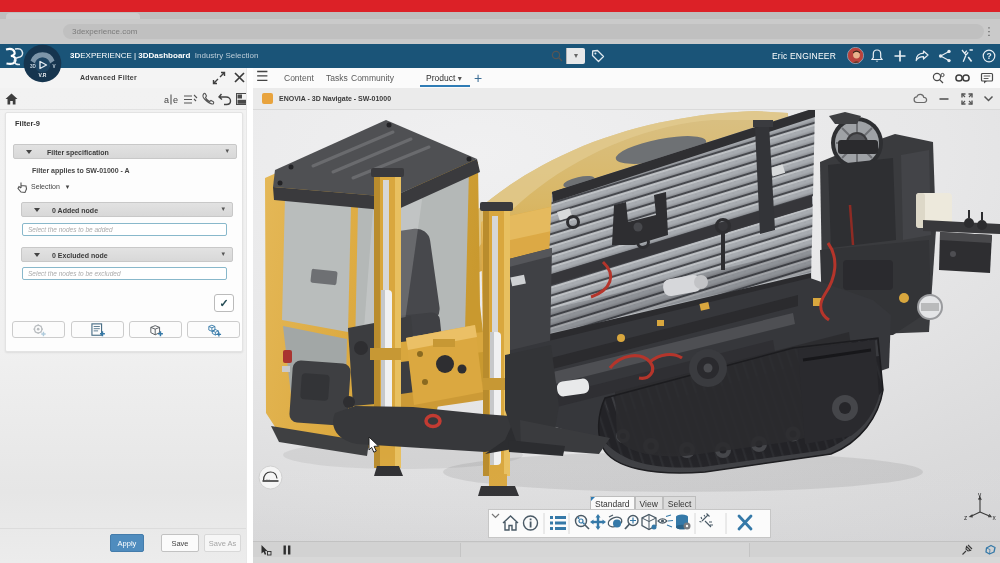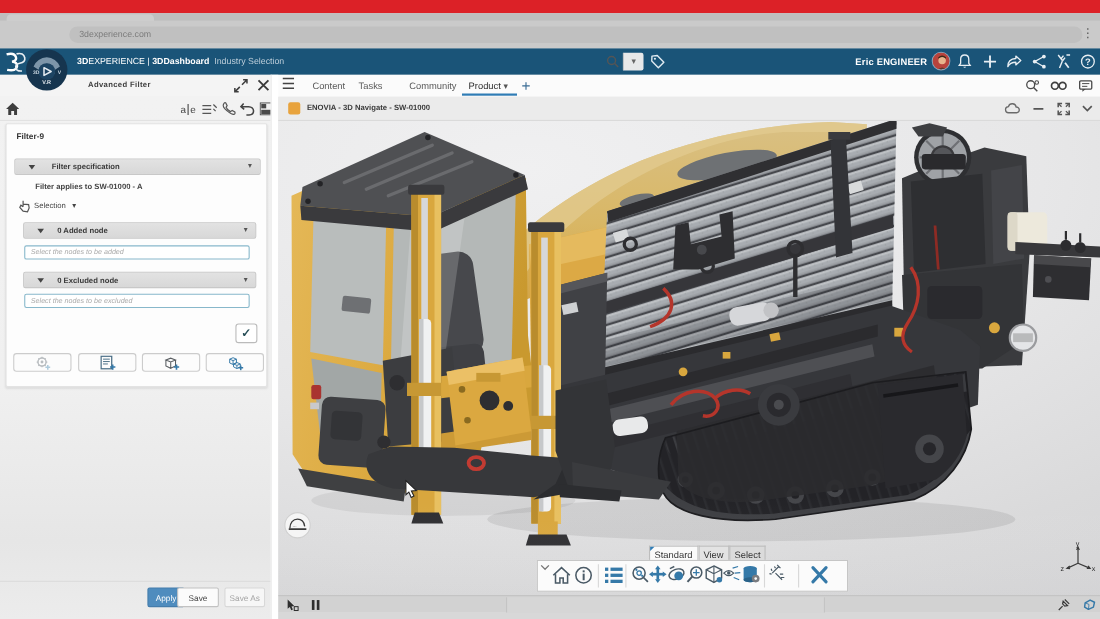--- a/index.html
+++ b/index.html
@@ -15,21 +15,21 @@
 #urlpill { left:63px; top:5px; width:921px; height:15px; background:#C0C0C0; border-radius:8px; color:#7B7B7B; font-size:8px; line-height:15px; padding-left:9px; }
 .bicon { position:absolute; top:0; width:16px; height:25px; color:#3C3C3C; font-size:13px; line-height:25px; text-align:center; }
 
 
 #bluebar { left:0; top:44px; width:1000px; height:24px; background:#1A5478; }
 #bb-title { left:70px; top:44px; height:24px; line-height:24px; color:#FFFFFF; font-size:8px; white-space:nowrap; }
 #bb-title .lite { color:#BCCDD9; font-weight:normal; font-size:8px; }
 #searchbox { left:408px; top:48px; width:150px; height:16px; background:#E7E8E9; border-radius:2px; font-size:8px; color:#8C8C8C; line-height:16px; padding-left:7px; }
 #searchmag { left:549px; top:48px; width:16px; height:16px; }
 #searchdd { left:566px; top:48px; width:19px; height:16px; background:#E7E8E9; border-left:1px solid #b5b5b5; border-radius:0 2px 2px 0; color:#666; font-size:8px; text-align:center; line-height:16px; }
-#username { left:765px; top:44px; width:78px; height:24px; line-height:24px; color:#fff; font-size:8.5px; font-weight:bold; text-align:right; letter-spacing:0.2px; }
+#username { left:765px; top:44px; width:78px; height:24px; line-height:24px; color:#fff; font-size:8.5px; font-weight:normal; text-align:center; letter-spacing:0.2px; }
 #avatar { left:847px; top:47px; width:17px; height:17px; border-radius:50%; background:#C44; overflow:hidden; border:1px solid #8aa2b5; }
 
 
 #dslogo { left:3px; top:45px; width:22px; height:22px; }
 #compass { left:23px; top:44px; width:39px; height:39px; z-index:6; }
 
 
 #band2L { left:0; top:68px; width:248px; height:20px; background:#F4F4F4; }
 #band2R { left:248px; top:68px; width:752px; height:20px; background:#FBFBFB; }
 #advfilter { left:80px; top:68px; height:20px; line-height:20px; font-size:7px; font-weight:bold; color:#3E3E3E; letter-spacing:0.3px; }
@@ -152,21 +152,21 @@
   <div class="abs" id="advfilter">Advanced Filter</div>
   <svg class="abs" style="left:212px;top:71px" width="14" height="14" viewBox="0 0 14 14">
       <path d="M8 6 L12.5 1.5 M9 1.5 L12.5 1.5 L12.5 5 M6 8 L1.5 12.5 M1.5 9 L1.5 12.5 L5 12.5" stroke="#3F3F3F" stroke-width="1.4" fill="none"></path>
     </svg>
   <svg class="abs" style="left:233px;top:71px" width="13" height="13" viewBox="0 0 13 13">
       <path d="M2 2 L11 11 M11 2 L2 11" stroke="#3A3A3A" stroke-width="1.7"></path>
     </svg>
   <div class="abs tabtxt" style="left:256px;font-size:14px;color:#444;top:66px;">☰</div>
   <div class="abs tabtxt" style="left:284px;">Content</div>
   <div class="abs tabtxt" style="left:326px;">Tasks</div>
-  <div class="abs tabtxt" style="left:372px;">Community</div>
+  <div class="abs tabtxt" style="left:351px;">Community</div>
   <div class="abs tabtxt" id="prodtab" style="left:426px;">Product <span style="font-size:8px;color:#555;">▾</span></div>
   <div class="abs" id="produnder"></div>
   <div class="abs tabtxt" style="left:474px;font-size:14px;color:#3C6E96;">+</div>
 
   <svg class="abs" style="left:931px;top:71px" width="15" height="14" viewBox="0 0 15 14">
       <circle cx="6" cy="6" r="3.6" fill="none" stroke="#4A4A4A" stroke-width="1.2"></circle>
       <line x1="8.6" y1="8.6" x2="12" y2="12" stroke="#4A4A4A" stroke-width="1.3"></line>
       <circle cx="11.5" cy="4" r="1.6" fill="none" stroke="#4A4A4A" stroke-width="1"></circle>
     </svg>
   <svg class="abs" style="left:954px;top:71px" width="17" height="14" viewBox="0 0 17 14">
@@ -246,21 +246,21 @@
             <path d="M2 5 L7 3 L12 5 L7 7 Z M2 5 L2 11 L7 13.5 L7 7 M12 5 L12 11 L7 13.5" fill="none" stroke="#5A5E62" stroke-width="1.1"></path>
             <path d="M13 9.5 L13 15 M10.2 12.2 L15.8 12.2" stroke="#3579A8" stroke-width="1.7"></path>
           </svg></div>
       <div class="ibtn" style="left:181px;"><svg style="margin:1px 0 0 19px" width="15" height="14" viewBox="0 0 17 16">
             <path d="M2 4 L5.5 2.5 L9 4 L5.5 5.5 Z M2 4 L2 8 L5.5 9.5 L5.5 5.5 M9 4 L9 8 L5.5 9.5" fill="none" stroke="#3579A8" stroke-width="1"></path>
             <path d="M6 9 L9.5 7.5 L13 9 L9.5 10.5 Z M6 9 L6 12 L9.5 13.8 L9.5 10.5 M13 9 L13 12 L9.5 13.8" fill="none" stroke="#3579A8" stroke-width="1"></path>
             <path d="M13.5 10.5 L13.5 15.5 M11 13 L16 13" stroke="#3579A8" stroke-width="1.5"></path>
           </svg></div>
     </div>
     <div class="abs" id="pfoot"></div>
-    <div class="abs pbtn" style="left:134px;width:34px;background:#4F8CBE;border:1px solid #447CAB;color:#fff;">Apply</div>
+    <div class="abs pbtn" style="left:110px;width:34px;background:#4F8CBE;border:1px solid #447CAB;color:#fff;">Apply</div>
     <div class="abs pbtn" style="left:161px;width:38px;background:#FBFBFB;border:1px solid #C2C2C2;color:#444;">Save</div>
     <div class="abs pbtn" style="left:204px;width:37px;background:#F6F6F6;border:1px solid #D8D8D8;color:#A5A5A5;">Save As</div>
   </div>
   <div class="abs" id="gutter"></div>
 
   <div class="abs" id="enovia">
     <div style="position:absolute;left:9px;top:5px;width:11px;height:11px;background:#E8A33D;border-radius:2px;"></div>
     <span style="position:absolute;left:26px;">ENOVIA - 3D Navigate - SW-01000</span>
     <svg style="position:absolute;left:660px;top:4px" width="15" height="14" viewBox="0 0 15 14">
         <path d="M4 10.5 a2.8 2.8 0 0 1 -0.2 -5.6 a3.6 3.6 0 0 1 7 0.4 a2.4 2.4 0 0 1 0.4 5.2 Z" fill="none" stroke="#6A6A6A" stroke-width="1.2"></path>

